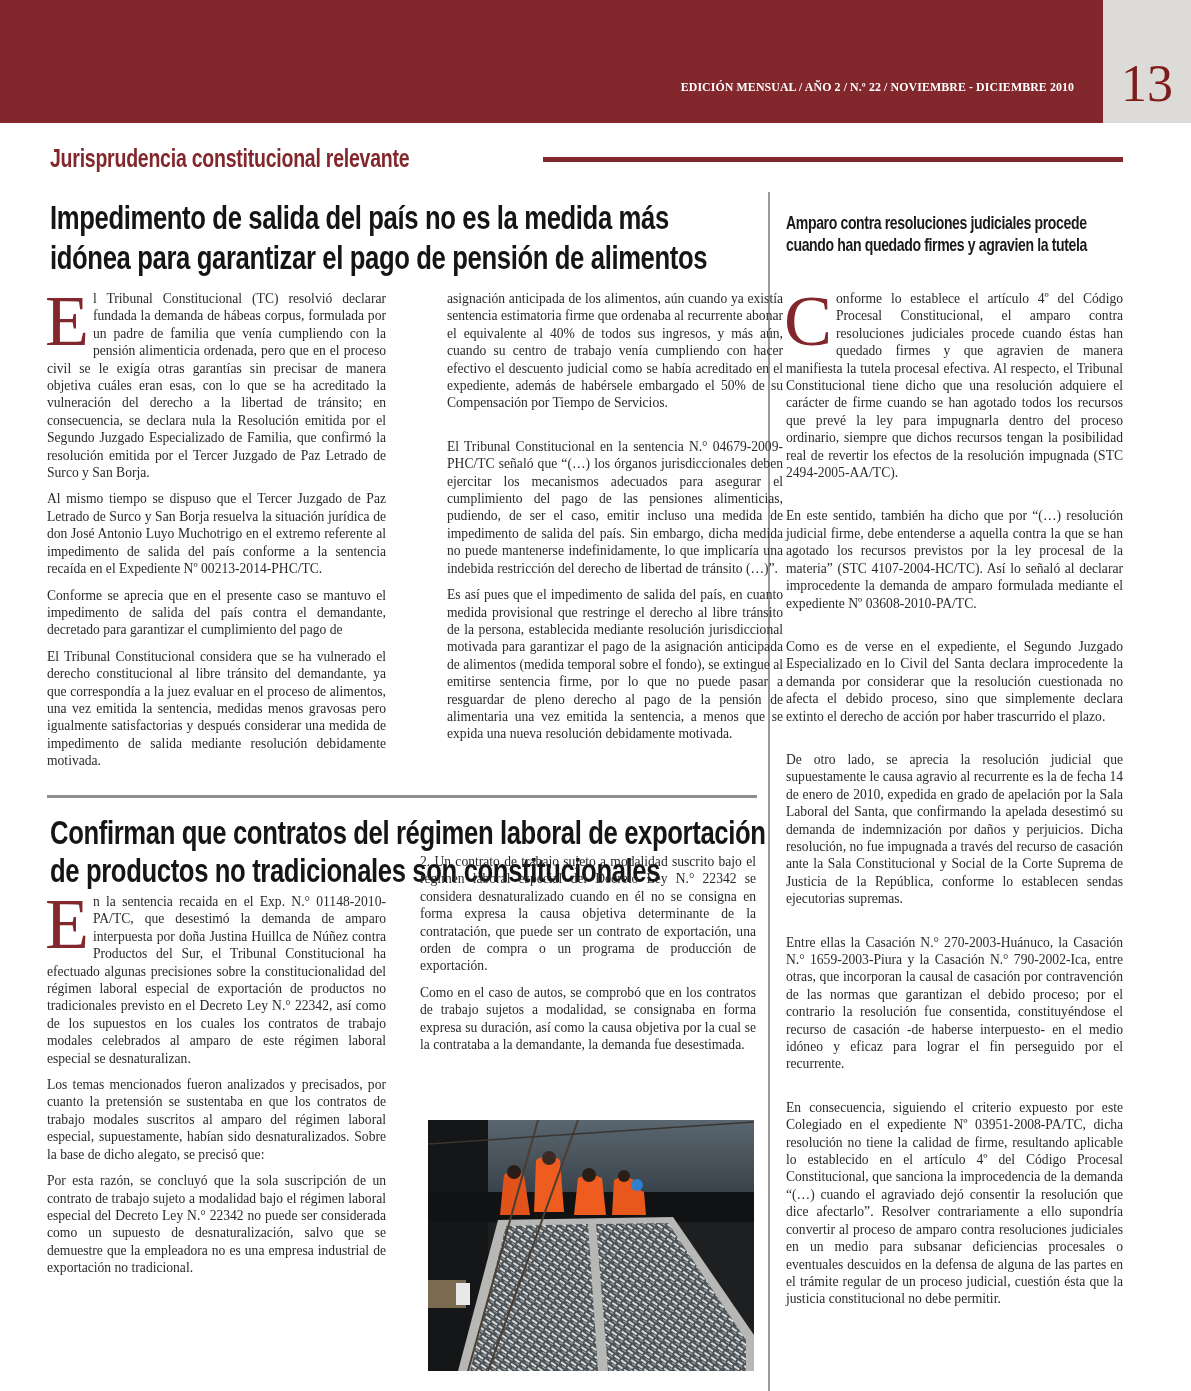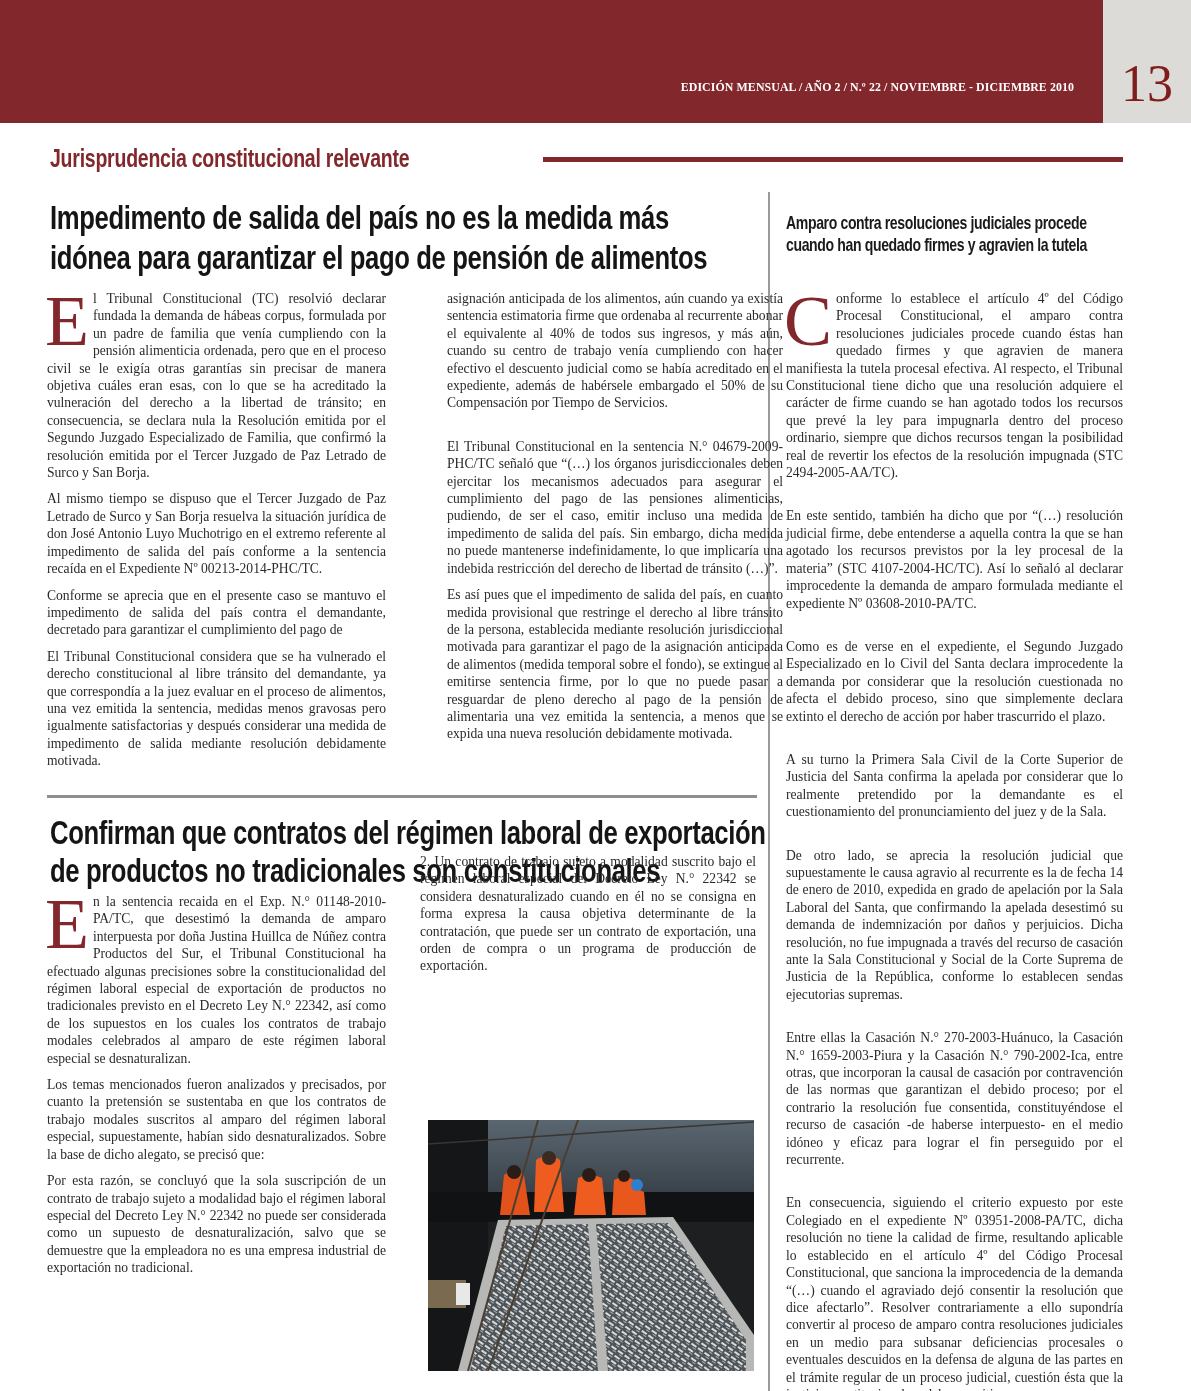--- a/index.html
+++ b/index.html
@@ -75,20 +75,21 @@
 </div>
 
 <div class="col c4">
   <p><span class="dropcap">E</span><span>n la sentencia recaida en el Exp. N.° 01148-2010-PA/TC, que desestimó la demanda de amparo interpuesta por doña Justina Huillca de Núñez contra Productos del Sur, el Tribunal Constitucional ha efectuado algunas precisiones sobre la constitucionalidad del régimen laboral especial de exportación de productos no tradicionales previsto en el Decreto Ley N.° 22342, así como de los supuestos en los cuales los contratos de trabajo modales celebrados al amparo de este régimen laboral especial se desnaturalizan.</span></p>
   <p>Los temas mencionados fueron analizados y precisados, por cuanto la pretensión se sustentaba en que los contratos de trabajo modales suscritos al amparo del régimen laboral especial, supuestamente, habían sido desnaturalizados. Sobre la base de dicho alegato, se precisó que:</p>
   <p>Por esta razón, se concluyó que la sola suscripción de un contrato de trabajo sujeto a modalidad bajo el régimen laboral especial del Decreto Ley N.° 22342 no puede ser considerada como un supuesto de desnaturalización, salvo que se demuestre que la empleadora no es una empresa industrial de exportación no tradicional.</p>
 </div>
 
 <div class="col c5">
   <p>2. Un contrato de trabajo sujeto a modalidad suscrito bajo el régimen laboral especial del Decreto Ley N.° 22342 se considera desnaturalizado cuando en él no se consigna en forma expresa la causa objetiva determinante de la contratación, que puede ser un contrato de exportación, una orden de compra o un programa de producción de exportación.</p>
+  <p>Como en el caso de autos, se comprobó que en los contratos de trabajo sujetos a modalidad, se consignaba en forma expresa su duración, así como la causa objetiva por la cual se la contrataba a la demandante, la demanda fue desestimada.</p>
 </div>
 
 <div class="photo" title="Pescadores con trajes naranjas junto a bandejas llenas de pescado en la cubierta de un barco">
   <svg width="326" height="251" viewBox="0 0 326 251">
     <defs>
       <pattern id="fish" width="8" height="6" patternUnits="userSpaceOnUse" patternTransform="rotate(35)">
         <rect width="8" height="6" fill="#4d5356"></rect>
         <rect x="0" y="1" width="6" height="2" fill="#d9dcdd"></rect>
         <rect x="3" y="4" width="4" height="1" fill="#a9aeb0"></rect>
       </pattern>
@@ -130,17 +131,16 @@
 
 <div class="headline h3">
   <div>Amparo contra resoluciones judiciales procede</div>
   <div>cuando han quedado firmes y agravien la tutela</div>
 </div>
 
 <div class="col c3">
   <p class="gap"><span class="dropcap">C</span><span>onforme lo establece el artículo 4º del Código Procesal Constitucional, el amparo contra resoluciones judiciales procede cuando éstas han quedado firmes y que agravien de manera manifiesta la tutela procesal efectiva. Al respecto, el Tribunal Constitucional tiene dicho que una resolución adquiere el carácter de firme cuando se han agotado todos los recursos que prevé la ley para impugnarla dentro del proceso ordinario, siempre que dichos recursos tengan la posibilidad real de revertir los efectos de la resolución impugnada (STC 2494-2005-AA/TC).</span></p>
   <p class="gap">En este sentido, también ha dicho que por “(…) resolución judicial firme, debe entenderse a aquella contra la que se han agotado los recursos previstos por la ley procesal de la materia” (STC 4107-2004-HC/TC). Así lo señaló al declarar improcedente la demanda de amparo formulada mediante el expediente Nº 03608-2010-PA/TC.</p>
   <p class="gap">Como es de verse en el expediente, el Segundo Juzgado Especializado en lo Civil del Santa declara improcedente la demanda por considerar que la resolución cuestionada no afecta el debido proceso, sino que simplemente declara extinto el derecho de acción por haber trascurrido el plazo.</p>
-  <p class="gap">A su turno la Primera Sala Civil de la Corte Superior de Justicia del Santa confirma la apelada por considerar que lo realmente pretendido por la demandante es el cuestionamiento del pronunciamiento del juez y de la Sala.</p>
   <p class="gap">De otro lado, se aprecia la resolución judicial que supuestamente le causa agravio al recurrente es la de fecha 14 de enero de 2010, expedida en grado de apelación por la Sala Laboral del Santa, que confirmando la apelada desestimó su demanda de indemnización por daños y perjuicios. Dicha resolución, no fue impugnada a través del recurso de casación ante la Sala Constitucional y Social de la Corte Suprema de Justicia de la República, conforme lo establecen sendas ejecutorias supremas.</p>
   <p class="gap">Entre ellas la Casación N.° 270-2003-Huánuco, la Casación N.° 1659-2003-Piura y la Casación N.° 790-2002-Ica, entre otras, que incorporan la causal de casación por contravención de las normas que garantizan el debido proceso; por el contrario la resolución fue consentida, constituyéndose el recurso de casación -de haberse interpuesto- en el medio idóneo y eficaz para lograr el fin perseguido por el recurrente.</p>
   <p>En consecuencia, siguiendo el criterio expuesto por este Colegiado en el expediente Nº 03951-2008-PA/TC, dicha resolución no tiene la calidad de firme, resultando aplicable lo establecido en el artículo 4º del Código Procesal Constitucional, que sanciona la improcedencia de la demanda “(…) cuando el agraviado dejó consentir la resolución que dice afectarlo”. Resolver contrariamente a ello supondría convertir al proceso de amparo contra resoluciones judiciales en un medio para subsanar deficiencias procesales o eventuales descuidos en la defensa de alguna de las partes en el trámite regular de un proceso judicial, cuestión ésta que la justicia constitucional no debe permitir.</p>
 </div>
 
 </body></html>

